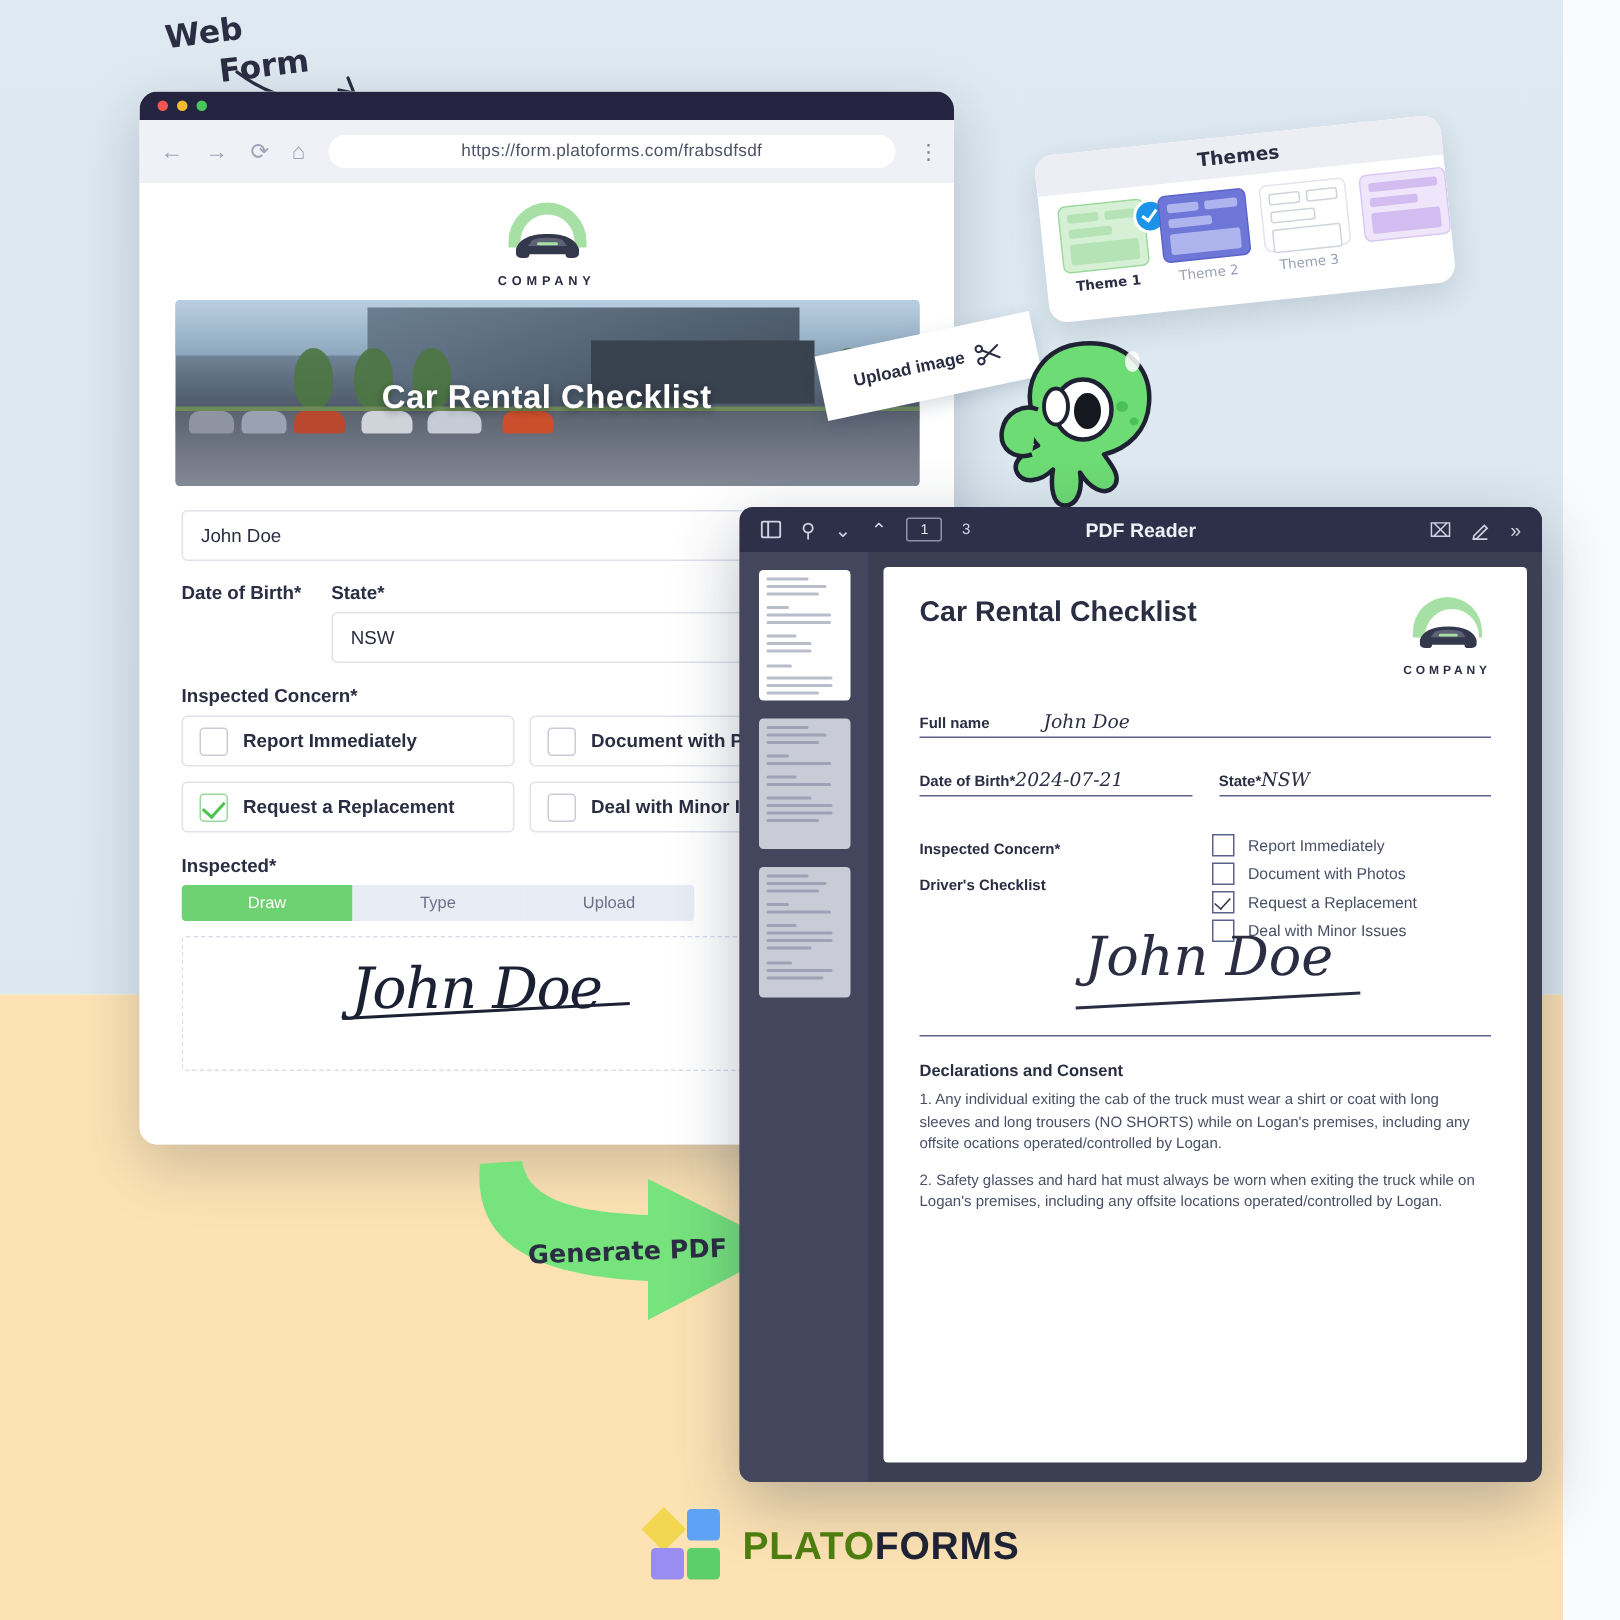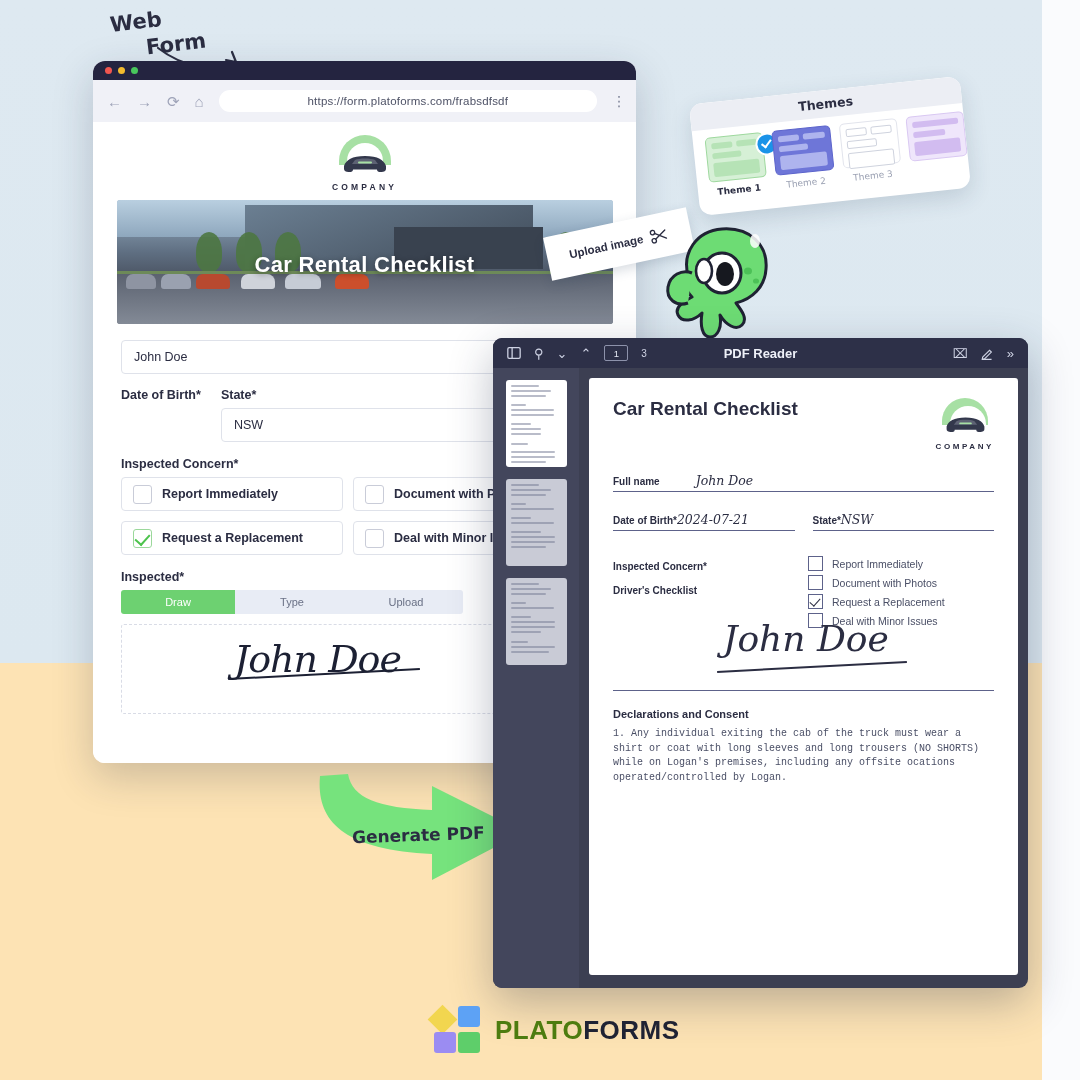--- a/index.html
+++ b/index.html
@@ -145,21 +145,21 @@
   #pdf-doc-sub{font-size:10.5px;color:#5c6076;line-height:1.45;max-width:245px;margin:0;}
   .pdf-field-row{display:flex;align-items:baseline;border-bottom:1.6px solid #5d628a;padding-bottom:3px;}
   .pdf-flabel{font-size:10px;font-weight:700;color:#2b2d42;}
   .pdf-fval{font-family:"DejaVu Serif",serif;font-style:italic;font-size:12.5px;color:#2b2d42;}
   .pdf-chk{display:flex;align-items:center;gap:9px;margin-bottom:4px;}
   .pbox{width:15px;height:15px;border:1.4px solid #5d628a;box-sizing:border-box;position:relative;flex:none;}
   .pbox.on:after{content:"";position:absolute;left:3.4px;top:1px;width:5px;height:9px;border:solid #2b2d42;
     border-width:0 1.8px 1.8px 0;transform:rotate(42deg);}
   .pdf-chklbl{font-size:10.5px;color:#4a4f66;}
   #decl-title{font-size:11px;font-weight:700;color:#2b2d42;margin:0 0 7px 0;}
-  .decl-p{font-size:10px;color:#4a4f66;line-height:1.45;margin:0 0 10px 0;font-family:Liberation Mono, monospace;}
+  .decl-p{font-size:10px;color:#4a4f66;line-height:1.45;margin:0 0 10px 0;}
 
   
   #pflogo{position:absolute;left:432px;top:1006px;display:flex;align-items:center;gap:15px;}
   #pfmark{width:48px;height:48px;position:relative;}
   #pfmark .dia{position:absolute;left:0;top:3px;width:21px;height:21px;background:#f2d64f;transform:rotate(45deg);}
   #pfmark .sq-b{position:absolute;left:26px;top:0;width:22px;height:21px;background:#5da2f5;border-radius:3px;}
   #pfmark .sq-p{position:absolute;left:2px;top:26px;width:22px;height:21px;background:#9b8cf2;border-radius:3px;}
   #pfmark .sq-g{position:absolute;left:26px;top:26px;width:22px;height:21px;background:#5ece6a;border-radius:3px;}
   #pftext{font-size:26px;font-weight:700;letter-spacing:.5px;}
   .pf-blue{color:#4d7c0f;}
@@ -500,20 +500,21 @@
           <span class="pdf-flabel">Driver's Checklist</span>
         </div>
         <div style="position:relative;height:86px;border-bottom:1.6px solid #5d628a;margin-top:6px;">
           <span style="position:absolute;left:110px;top:14px;font-family:'DejaVu Serif',serif;font-style:italic;font-size:36px;color:#2b2d42;">John Doe</span>
           <span style="position:absolute;left:104px;top:62px;width:190px;height:2px;background:#2b2d42;transform:rotate(-3deg);"></span>
         </div>
 
         <div style="margin-top:17px;">
           <div id="decl-title">Declarations and Consent</div>
           <p class="decl-p">1. Any individual exiting the cab of the truck must wear a shirt or coat with long sleeves and long trousers (NO SHORTS) while on Logan's premises, including any offsite ocations operated/controlled by Logan.</p>
+          <p class="decl-p">2. Safety glasses and hard hat must always be worn when exiting the truck while on Logan's premises, including any offsite locations operated/controlled by Logan.</p>
         </div>
       </div>
     </div>
   </div>
 </div>
 
 <div id="pflogo">
   <div id="pfmark">
     <span class="dia"></span>
     <span class="sq-b"></span>

